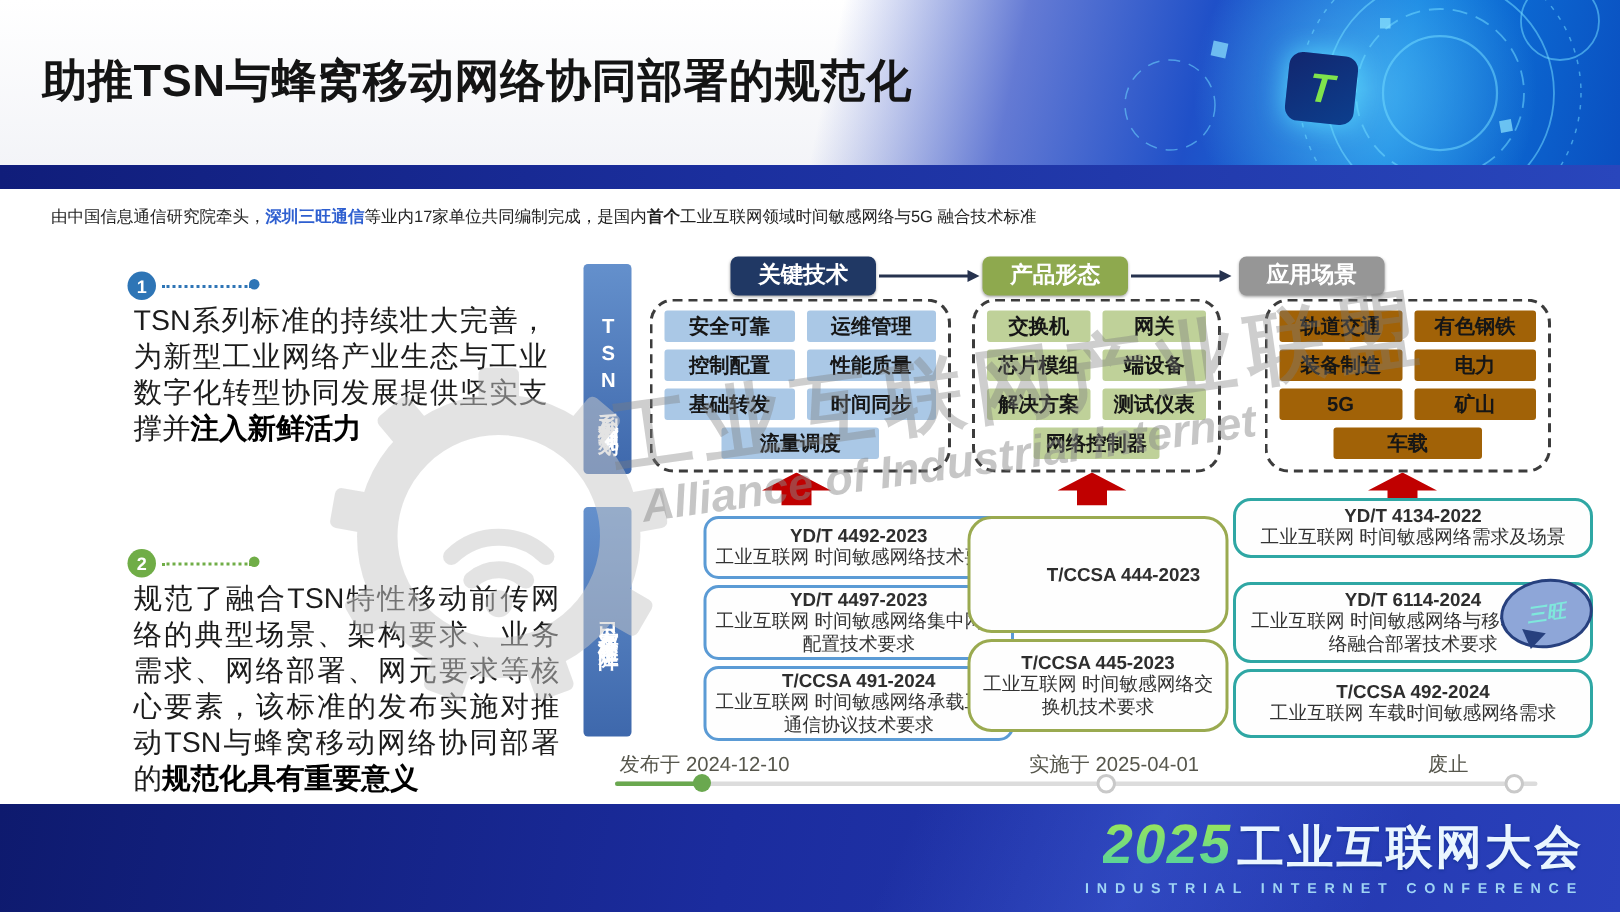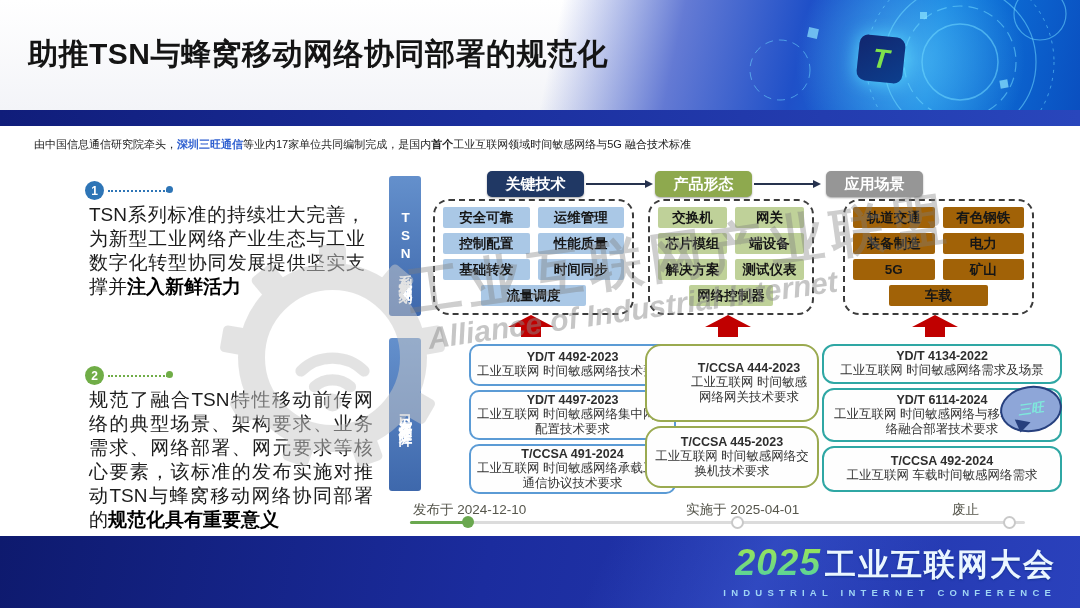--- a/index.html
+++ b/index.html
@@ -241,28 +241,27 @@
     <div class="code">YD/T 4497-2023</div>
     <div class="sname">工业互联网 时间敏感网络集中网络配置技术要求</div>
   </div>
   <div class="std sc1" style="top:444px;height:50px;">
     <div class="code">T/CCSA 491-2024</div>
     <div class="sname">工业互联网 时间敏感网络承载工业通信协议技术要求</div>
   </div>
 
   <div class="std sc2" style="top:344px;height:78px;padding-left:40px;">
     <div class="code">T/CCSA 444-2023</div>
-    <div class="sname">工业互联网 时间敏感网络网关技术要求</div>
   </div>
   <div class="std sc2" style="top:426px;height:62px;">
     <div class="code">T/CCSA 445-2023</div>
     <div class="sname">工业互联网 时间敏感网络交换机技术要求</div>
   </div>
 
-  <div class="std sc3" style="top:344px;height:40px;">
+  <div class="std sc3" style="top:332px;height:40px;">
     <div class="code">YD/T 4134-2022</div>
     <div class="sname">工业互联网 时间敏感网络需求及场景</div>
   </div>
   <div class="std sc3" style="top:388px;height:54px;">
     <div class="code">YD/T 6114-2024</div>
     <div class="sname">工业互联网 时间敏感网络与移动前传网络融合部署技术要求</div>
   </div>
   <div class="std sc3" style="top:446px;height:46px;">
     <div class="code">T/CCSA 492-2024</div>
     <div class="sname">工业互联网 车载时间敏感网络需求</div>

